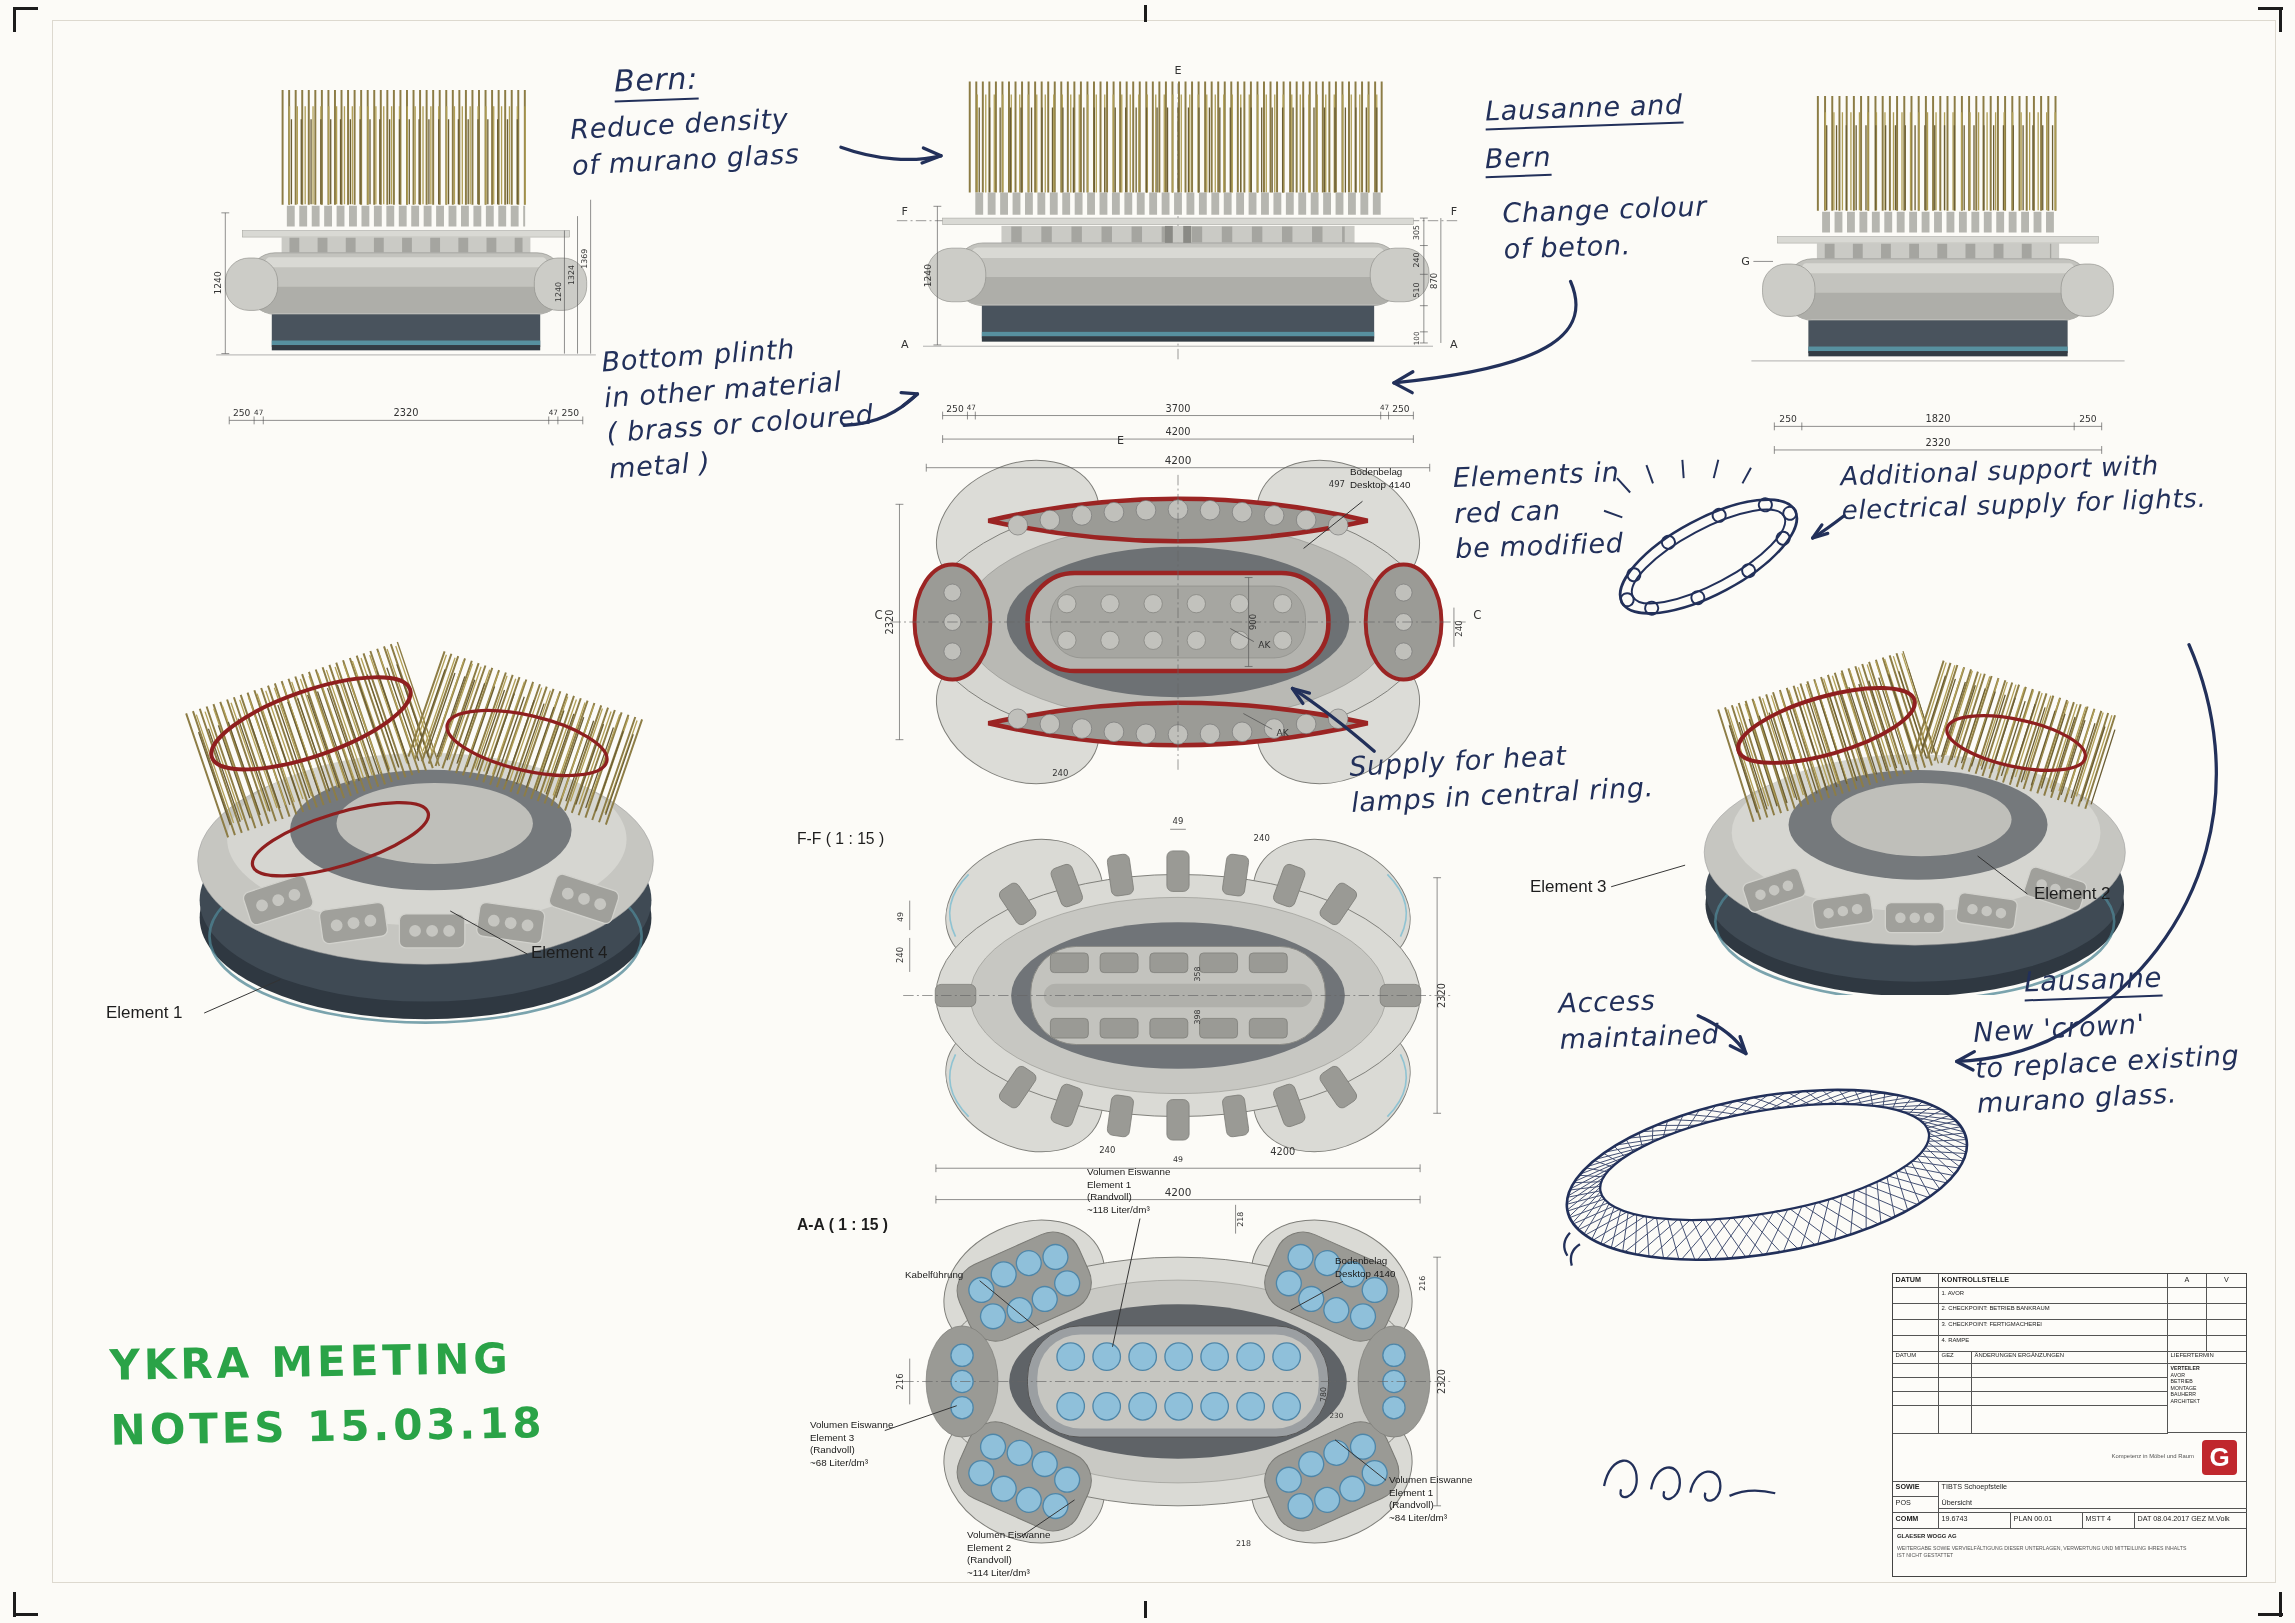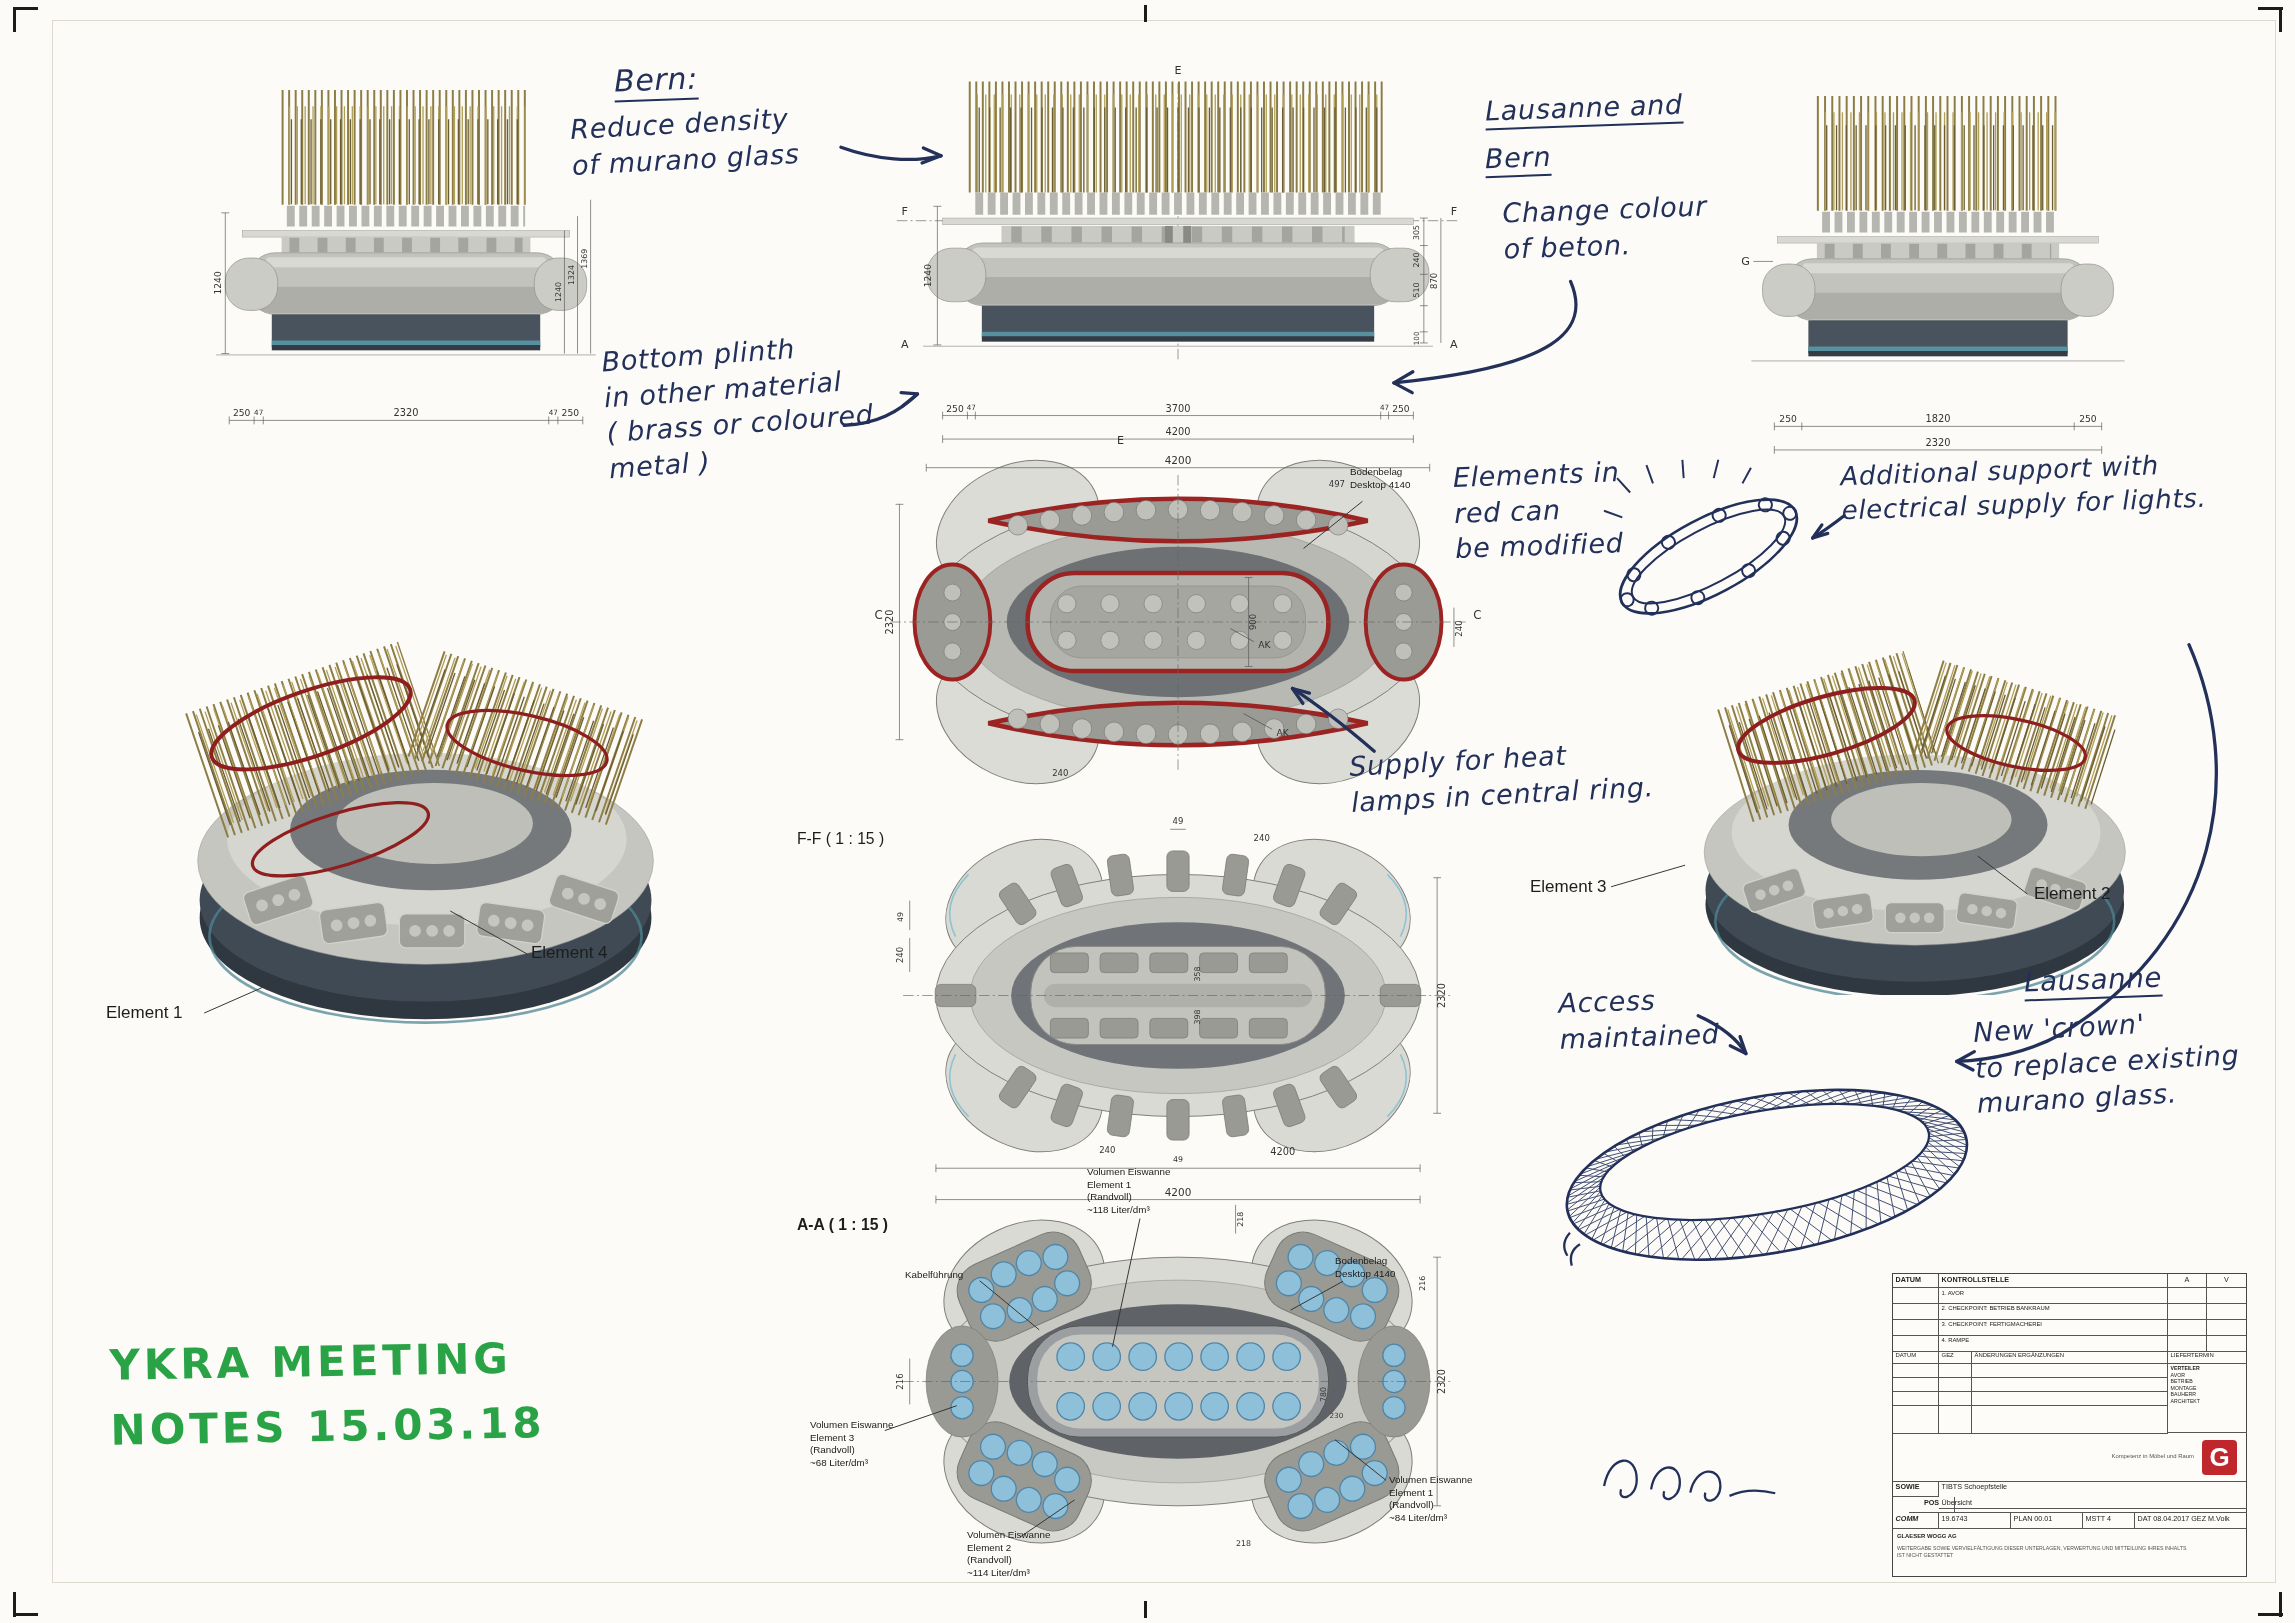--- a/index.html
+++ b/index.html
@@ -965,23 +965,23 @@
     <div class="cell" style="left:46px;top:132px;width:33px;height:27.5px;"></div>
     <div class="cell" style="left:79px;top:132px;width:196px;height:27.5px;"></div>
 
     <div class="abs" style="left:0;top:159px;width:353px;height:48px;border-bottom:0.7px solid #555;">
       <div class="abs tb-small" style="left:190px;top:19.6px;width:111px;text-align:right;color:#555;">Kompetenz in Möbel und Raum</div>
       <div class="logo-g" style="left:309px;top:6.5px;">G</div>
     </div>
 
     <div class="cell" style="left:0;top:207px;width:46px;height:15.7px;font-weight:bold;">SOWIE</div>
     <div class="cell nob" style="left:46px;top:207px;width:308px;height:28px;">TIBTS Schoepfstelle</div>
-    <div class="cell" style="left:16px;top:223px;width:46px;height:15.7px;font-weight:bold;text-align:center;">POS</div>
+    <div class="cell" style="left:0;top:223px;width:46px;height:15.7px;font-weight:normal;">POS</div>
     <div class="cell nob" style="left:46px;top:223px;width:308px;height:15.7px;">Übersicht</div>
-    <div class="cell" style="left:0;top:239px;width:46px;height:15.7px;font-weight:bold;font-style:italic;">COMM</div>
+    <div class="cell" style="left:0;top:239px;width:46px;height:15.7px;font-weight:bold;">COMM</div>
     <div class="cell" style="left:46px;top:239px;width:72px;height:15.7px;">19.6743</div>
     <div class="cell" style="left:118px;top:239px;width:72px;height:15.7px;">PLAN 00.01</div>
     <div class="cell" style="left:190px;top:239px;width:52px;height:15.7px;">MSTT 4</div>
     <div class="cell nob" style="left:242px;top:239px;width:111px;height:15.7px;">DAT 08.04.2017   GEZ M.Volk</div>
 
     <div class="abs tb-small" style="left:3.9px;top:259px;font-weight:bold;">GLAESER WOGG AG</div>
     <div class="abs tb-tiny pre" style="left:3.9px;top:271px;width:346px;color:#555;">WEITERGABE SOWIE VERVIELFÄLTIGUNG DIESER UNTERLAGEN, VERWERTUNG UND MITTEILUNG IHRES INHALTS
 IST NICHT GESTATTET</div>
   </div>
 

